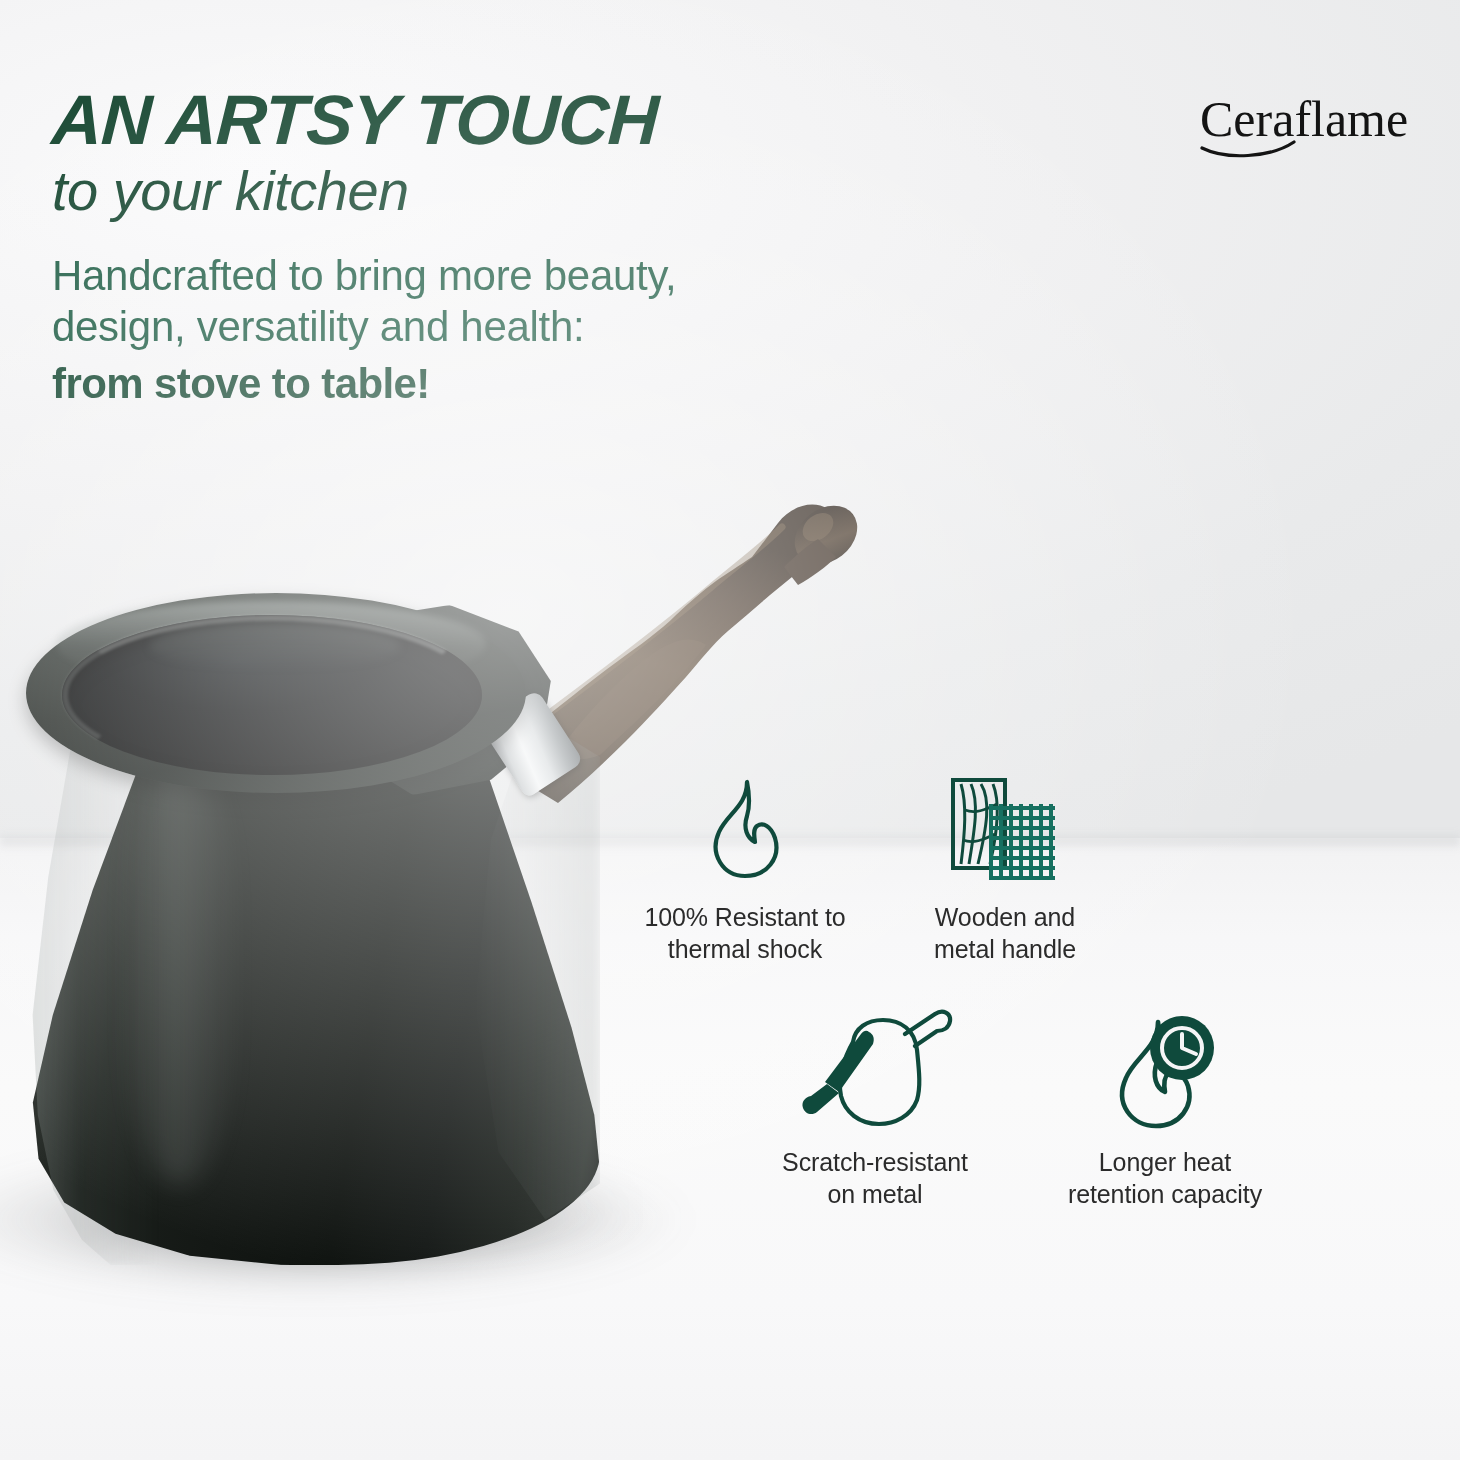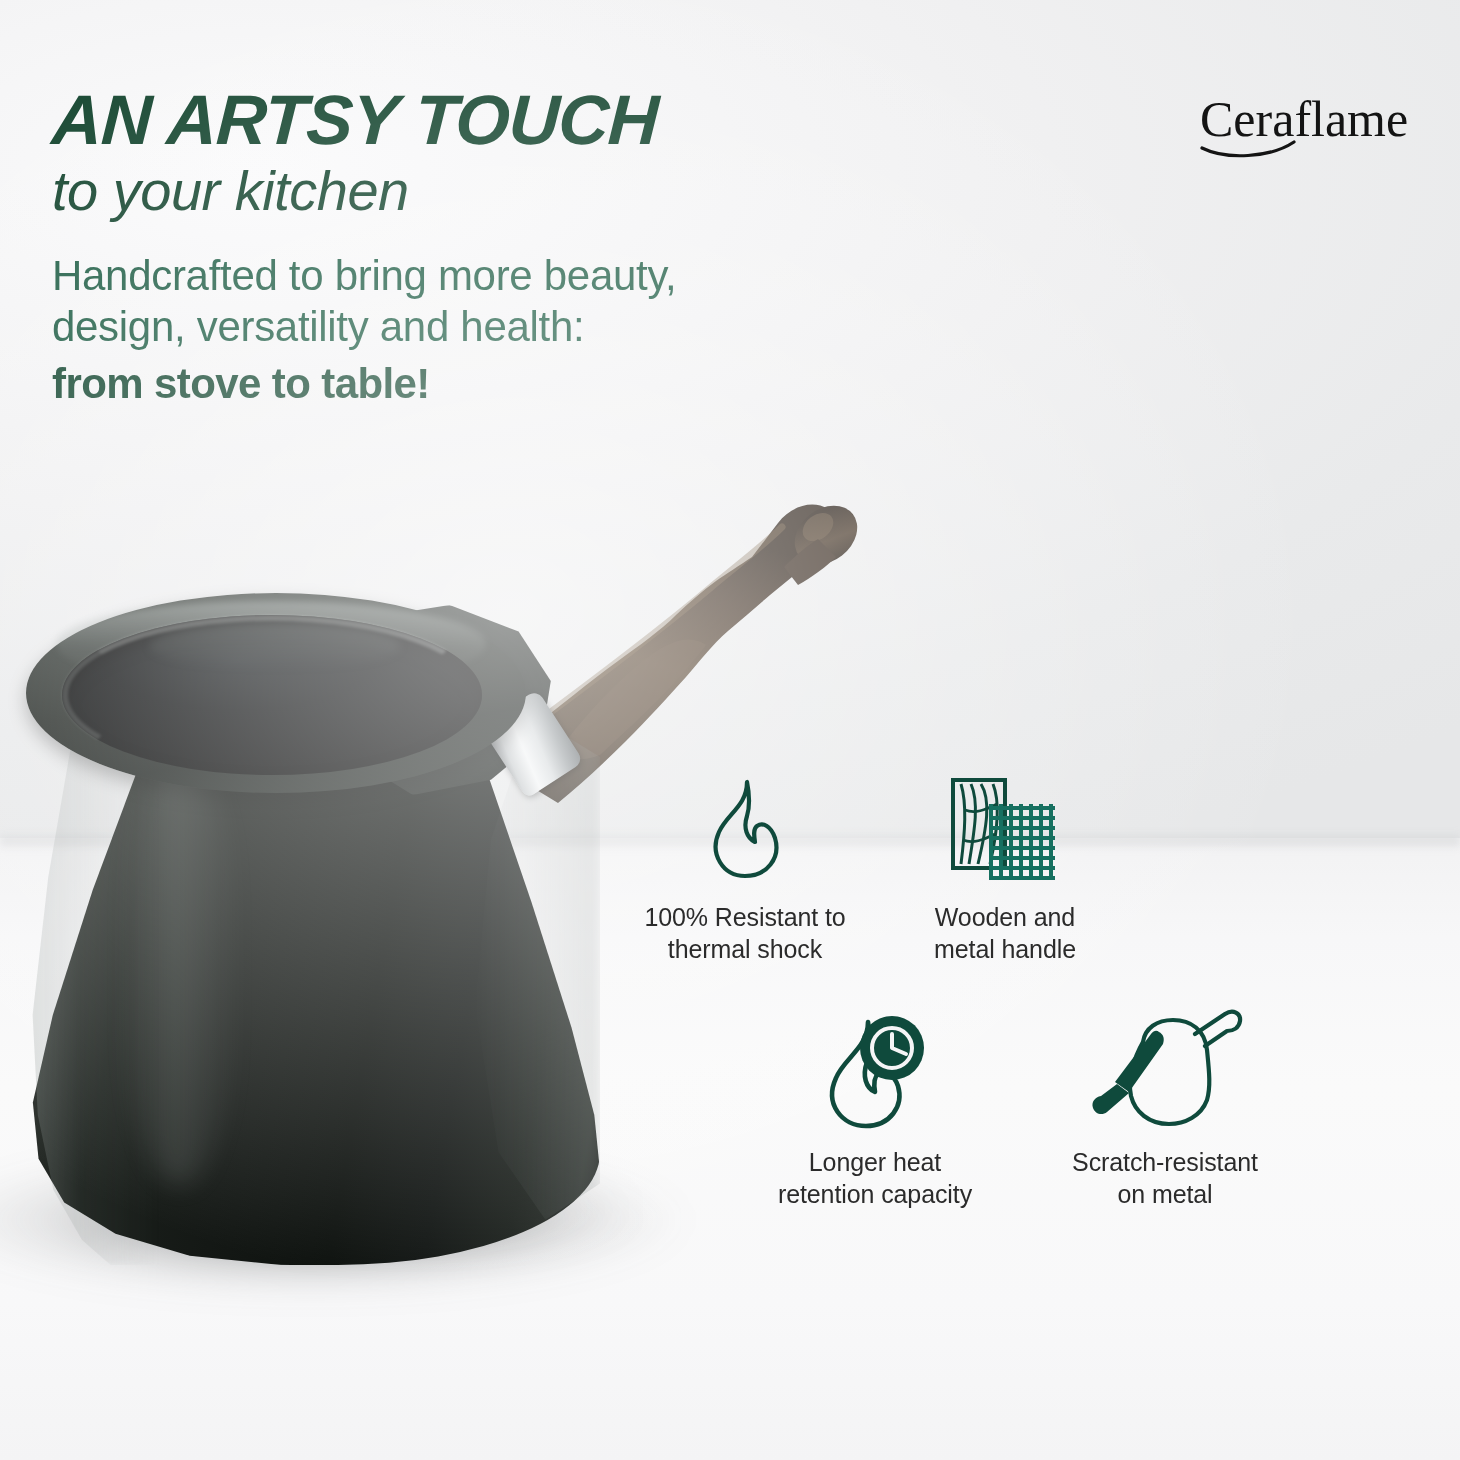--- a/index.html
+++ b/index.html
@@ -353,46 +353,46 @@
         </div>
         <div class="flabel">Wooden and<br>metal handle</div>
       </div>
 
     </div>
 
     <div class="frow" style="margin-top:50px; padding-left:130px;">
 
       <div class="fcell" style="width:290px;">
         <div class="ficon">
+          <svg width="160" height="125" viewBox="0 0 160 125">
+
+            <path d="M58 34 C 60 20, 72 12, 88 12 C 106 12, 120 22, 122 42
+                     C 124 62, 126 78, 122 92 C 116 108, 100 116, 84 116
+                     C 64 116, 50 104, 46 88 C 42 70, 50 48, 58 34 Z" fill="none" stroke="#0f4a3c" stroke-width="4.2" stroke-linejoin="round"></path>
+
+            <path d="M110 26 L 140 6 C 148 1, 156 5, 155 13 C 154 20, 148 23, 142 23 L 120 38" fill="none" stroke="#0f4a3c" stroke-width="4.2" stroke-linejoin="round" stroke-linecap="round"></path>
+
+            <path d="M74 24 C 78 26, 80 30, 78 36 L 44 84 L 30 74 L 66 26 C 69 22, 72 22, 74 24 Z" fill="#0f4a3c"></path>
+            <path d="M32 76 L 44 85 L 22 104 C 17 108, 10 106, 8 100 C 6 94, 10 89, 16 88 Z" fill="#0f4a3c"></path>
+          </svg>
+        </div>
+        <div class="flabel">Scratch-resistant<br>on metal</div>
+      </div>
+
+      <div class="fcell" style="width:290px;">
+        <div class="ficon">
           <svg width="130" height="125" viewBox="0 0 130 125">
 
             <path d="M58 14 C 58 40, 34 50, 26 70 C 14 96, 32 118, 56 118
                      C 80 118, 94 98, 88 78 C 84 66, 74 62, 68 66
                      C 63 70, 64 78, 65 84 C 56 80, 52 68, 57 54 C 61 42, 60 26, 58 14 Z" fill="none" stroke="#0f4a3c" stroke-width="4.6" stroke-linejoin="round"></path>
 
             <circle cx="82" cy="40" r="32" fill="#0f4a3c"></circle>
             <circle cx="82" cy="40" r="20" fill="none" stroke="#f5f5f6" stroke-width="4"></circle>
             <path d="M82 26 L 82 40 L 96 46" stroke="#f5f5f6" stroke-width="4" fill="none" stroke-linecap="round" stroke-linejoin="round"></path>
           </svg>
         </div>
         <div class="flabel">Longer heat<br>retention capacity</div>
       </div>
-
-      <div class="fcell" style="width:290px;">
-        <div class="ficon">
-          <svg width="160" height="125" viewBox="0 0 160 125">
-
-            <path d="M58 34 C 60 20, 72 12, 88 12 C 106 12, 120 22, 122 42
-                     C 124 62, 126 78, 122 92 C 116 108, 100 116, 84 116
-                     C 64 116, 50 104, 46 88 C 42 70, 50 48, 58 34 Z" fill="none" stroke="#0f4a3c" stroke-width="4.2" stroke-linejoin="round"></path>
-
-            <path d="M110 26 L 140 6 C 148 1, 156 5, 155 13 C 154 20, 148 23, 142 23 L 120 38" fill="none" stroke="#0f4a3c" stroke-width="4.2" stroke-linejoin="round" stroke-linecap="round"></path>
-
-            <path d="M74 24 C 78 26, 80 30, 78 36 L 44 84 L 30 74 L 66 26 C 69 22, 72 22, 74 24 Z" fill="#0f4a3c"></path>
-            <path d="M32 76 L 44 85 L 22 104 C 17 108, 10 106, 8 100 C 6 94, 10 89, 16 88 Z" fill="#0f4a3c"></path>
-          </svg>
-        </div>
-        <div class="flabel">Scratch-resistant<br>on metal</div>
-      </div>
     </div>
 
   </div>
 </div>
 
 </body></html>

